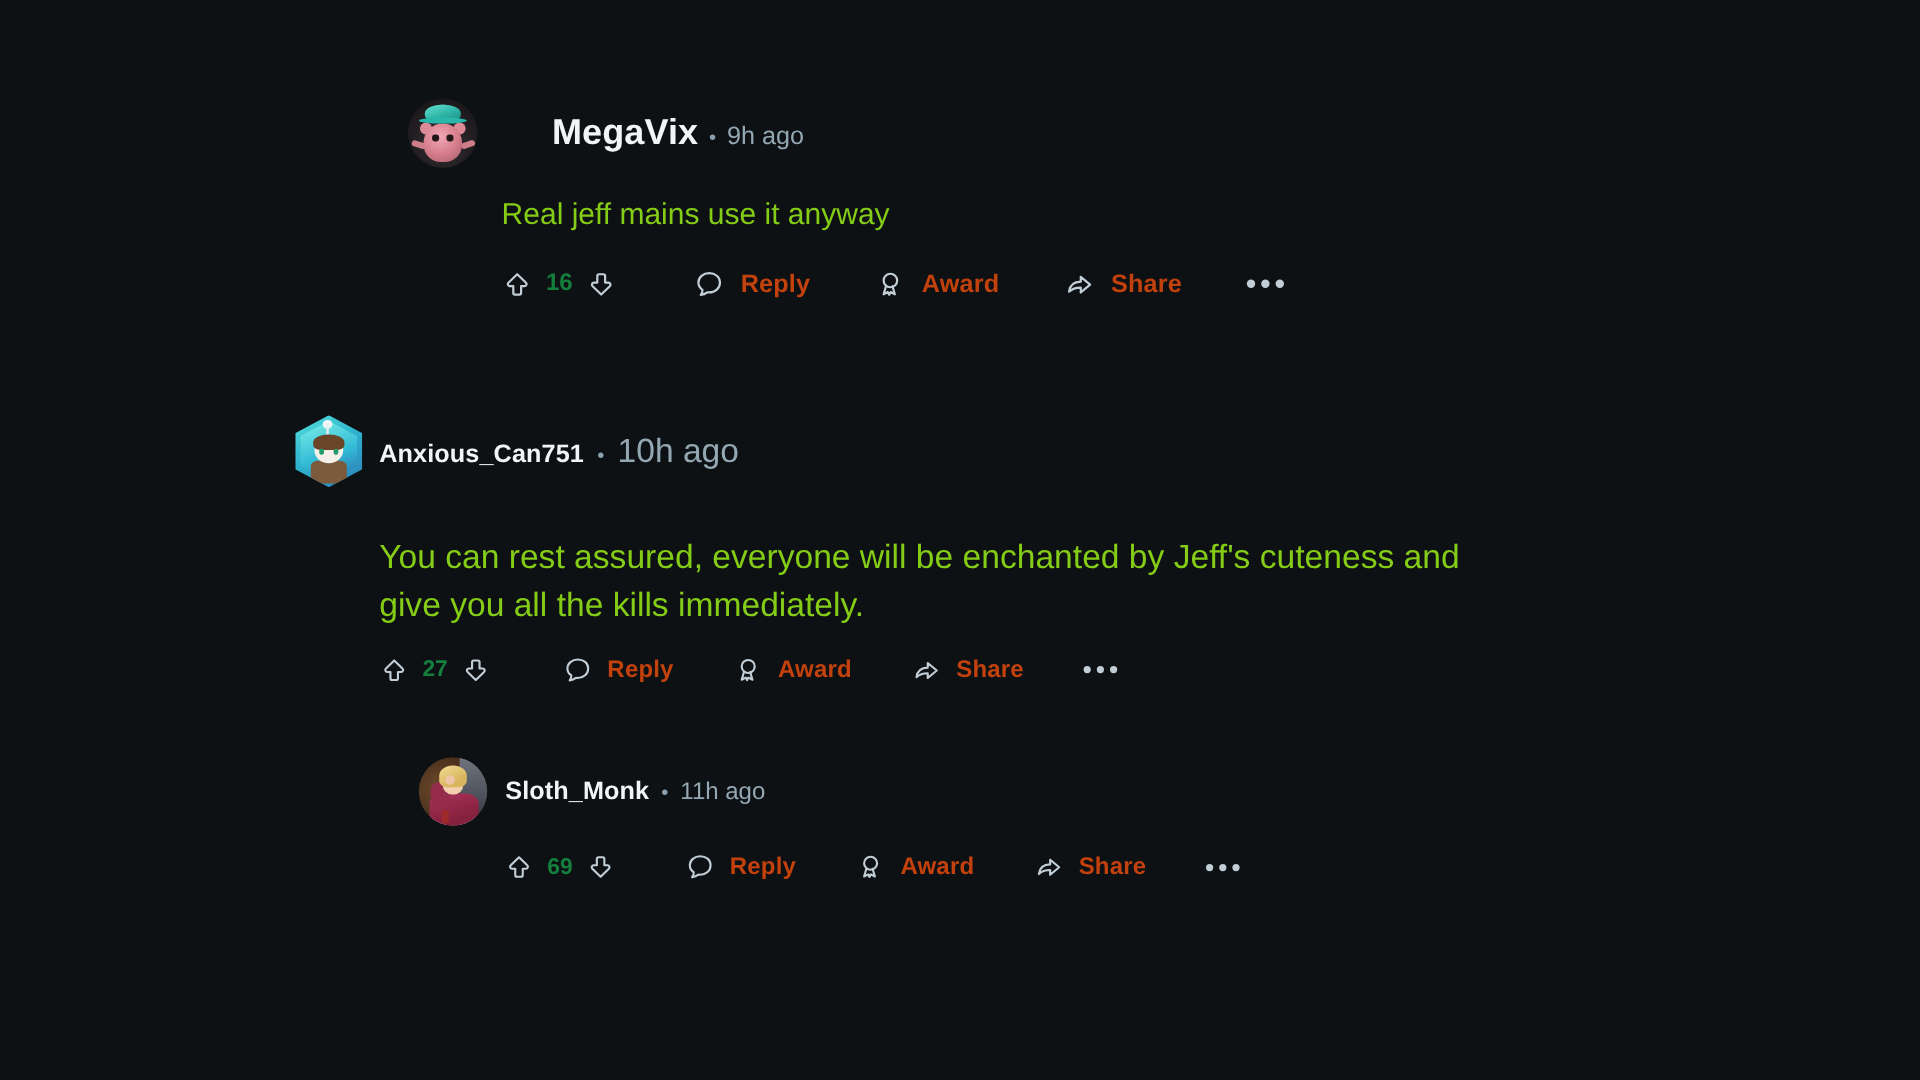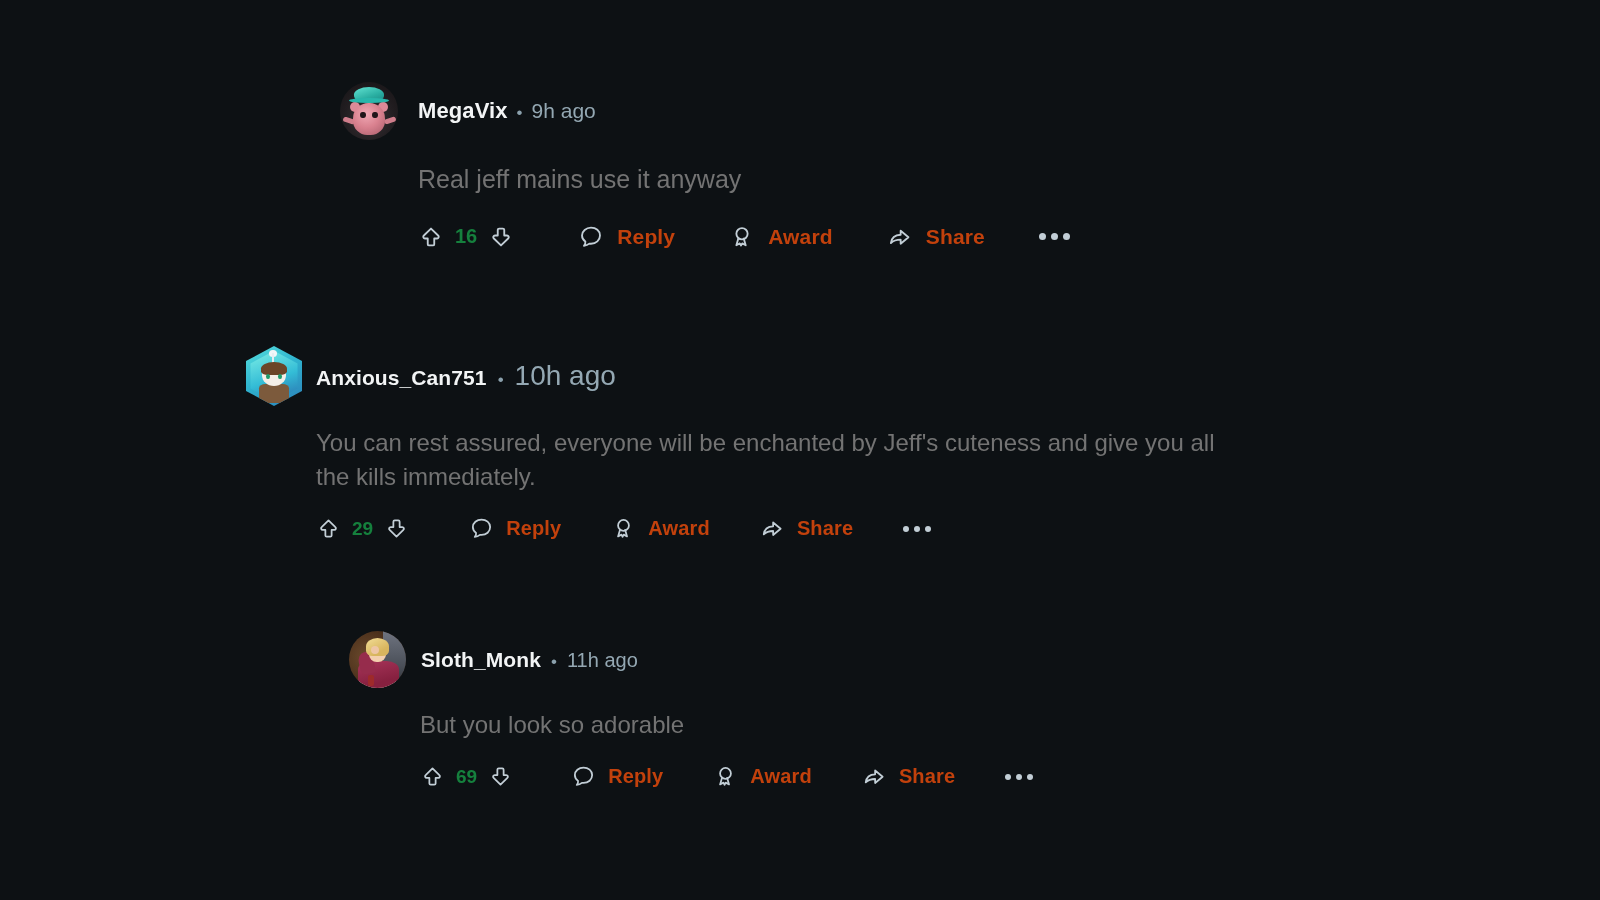--- a/index.html
+++ b/index.html
@@ -67,21 +67,21 @@
     font-size: 17px;
     line-height: 1;
   }
 
   .timestamp {
     color: #94a8b3;
     font-weight: 400;
   }
 
   .body-text {
-    color: #737373;
+    color: #84cc16;
     line-height: 1.42;
     font-weight: 400;
   }
 
   
   .actions {
     display: flex;
     align-items: center;
     color: #c2ced6;
   }
@@ -123,39 +123,39 @@
   }
   .dots i {
     display: block;
     background: #c2ced6;
     border-radius: 50%;
   }
 
   
   #c1 { left: 340px; top: 82px; }
   #c1 .comment-header { height: 58px; }
-  #c1 .username { font-size: 22px; }
+  #c1 .username { font-size: 30px; margin-left: 42px; }
   #c1 .timestamp { font-size: 21px; }
   #c1 .body-text { font-size: 25px; margin-left: 78px; margin-top: 22px; }
   #c1 .actions { margin-left: 78px; margin-top: 26px; gap: 0; }
   #c1 .vote { gap: 11px; margin-right: 64px; }
   #c1 .vote .score { font-size: 20px; }
   #c1 .action { gap: 13px; margin-right: 54px; }
   #c1 .action .lbl { font-size: 21px; }
   #c1 .dots i { width: 7px; height: 7px; }
 
   
   #c2 { left: 246px; top: 346px; }
   #c2 .avatar { width: 56px; height: 60px; flex: 0 0 56px; }
   #c2 .comment-header { height: 60px; }
   #c2 .byline { margin-left: 14px; }
   #c2 .username { font-size: 21px; }
   #c2 .timestamp { font-size: 28px; }
   #c2 .sep { margin: 0 11px; }
-  #c2 .body-text { font-size: 24px; margin-left: 70px; margin-top: 20px; max-width: 930px; }
+  #c2 .body-text { font-size: 28px; margin-left: 70px; margin-top: 38px; max-width: 930px; }
   #c2 .actions { margin-left: 70px; margin-top: 22px; }
   #c2 .vote { gap: 11px; margin-right: 60px; }
   #c2 .vote .score { font-size: 19px; }
   #c2 .action { gap: 12px; margin-right: 50px; }
   #c2 .action .lbl { font-size: 20px; }
   #c2 .dots i { width: 6px; height: 6px; }
 
   
   #c3 { left: 349px; top: 631px; }
   #c3 .avatar { width: 57px; height: 57px; flex: 0 0 57px; }
@@ -408,21 +408,21 @@
     <div class="body-text">You can rest assured, everyone will be enchanted by Jeff's cuteness and give you all the kills immediately.</div>
 
     <div class="actions">
 
       <div class="vote">
         <span class="ico">
           <svg width="25" height="25" viewBox="0 0 24 24" fill="none" stroke="#c2ced6" stroke-width="1.7" stroke-linejoin="round" stroke-linecap="round">
             <path d="M12 4.2 5.4 10.6a1.6 1.6 0 0 0 1.1 2.8H9v5.2c0 .7.6 1.2 1.3 1.2h3.4c.7 0 1.3-.5 1.3-1.2v-5.2h2.5a1.6 1.6 0 0 0 1.1-2.8z"></path>
           </svg>
         </span>
-        <span class="score">29</span>
+        <span class="score">27</span>
         <span class="ico">
           <svg width="25" height="25" viewBox="0 0 24 24" fill="none" stroke="#c2ced6" stroke-width="1.7" stroke-linejoin="round" stroke-linecap="round">
             <path d="M12 19.8 18.6 13.4a1.6 1.6 0 0 0-1.1-2.8H15V5.4c0-.7-.6-1.2-1.3-1.2h-3.4c-.7 0-1.3.5-1.3 1.2v5.2H6.5a1.6 1.6 0 0 0-1.1 2.8z"></path>
           </svg>
         </span>
       </div>
 
       <div class="action">
         <span class="ico">
           <svg width="25" height="25" viewBox="0 0 24 24" fill="none" stroke="#c2ced6" stroke-width="1.7" stroke-linejoin="round" stroke-linecap="round">
@@ -473,21 +473,20 @@
         <div class="sl-hand"></div>
         <div class="sl-cup"></div>
       </div>
       <div class="byline">
         <span class="username">Sloth_Monk</span>
         <span class="sep">•</span>
         <span class="timestamp">11h ago</span>
       </div>
     </div>
 
-    <div class="body-text">But you look so adorable</div>
 
     <div class="actions">
 
       <div class="vote">
         <span class="ico">
           <svg width="25" height="25" viewBox="0 0 24 24" fill="none" stroke="#c2ced6" stroke-width="1.7" stroke-linejoin="round" stroke-linecap="round">
             <path d="M12 4.2 5.4 10.6a1.6 1.6 0 0 0 1.1 2.8H9v5.2c0 .7.6 1.2 1.3 1.2h3.4c.7 0 1.3-.5 1.3-1.2v-5.2h2.5a1.6 1.6 0 0 0 1.1-2.8z"></path>
           </svg>
         </span>
         <span class="score">69</span>

